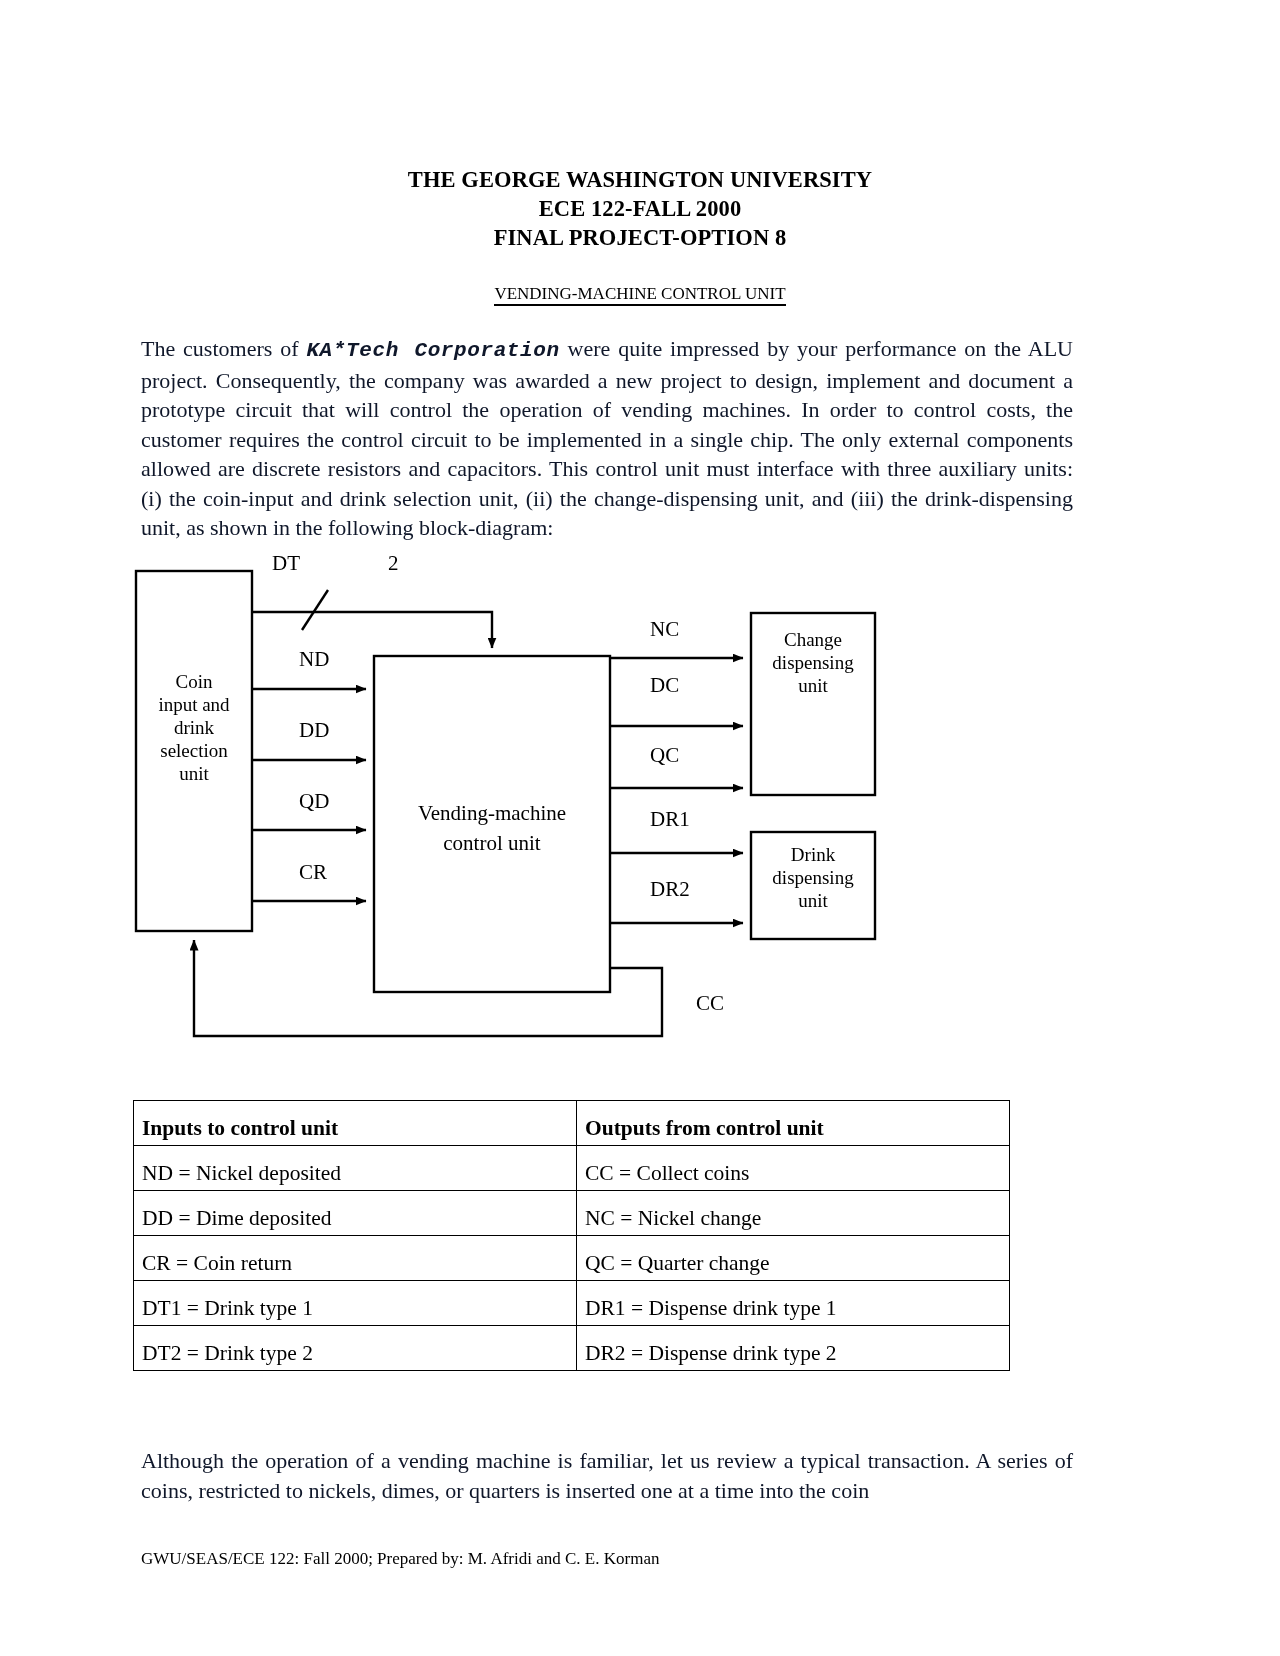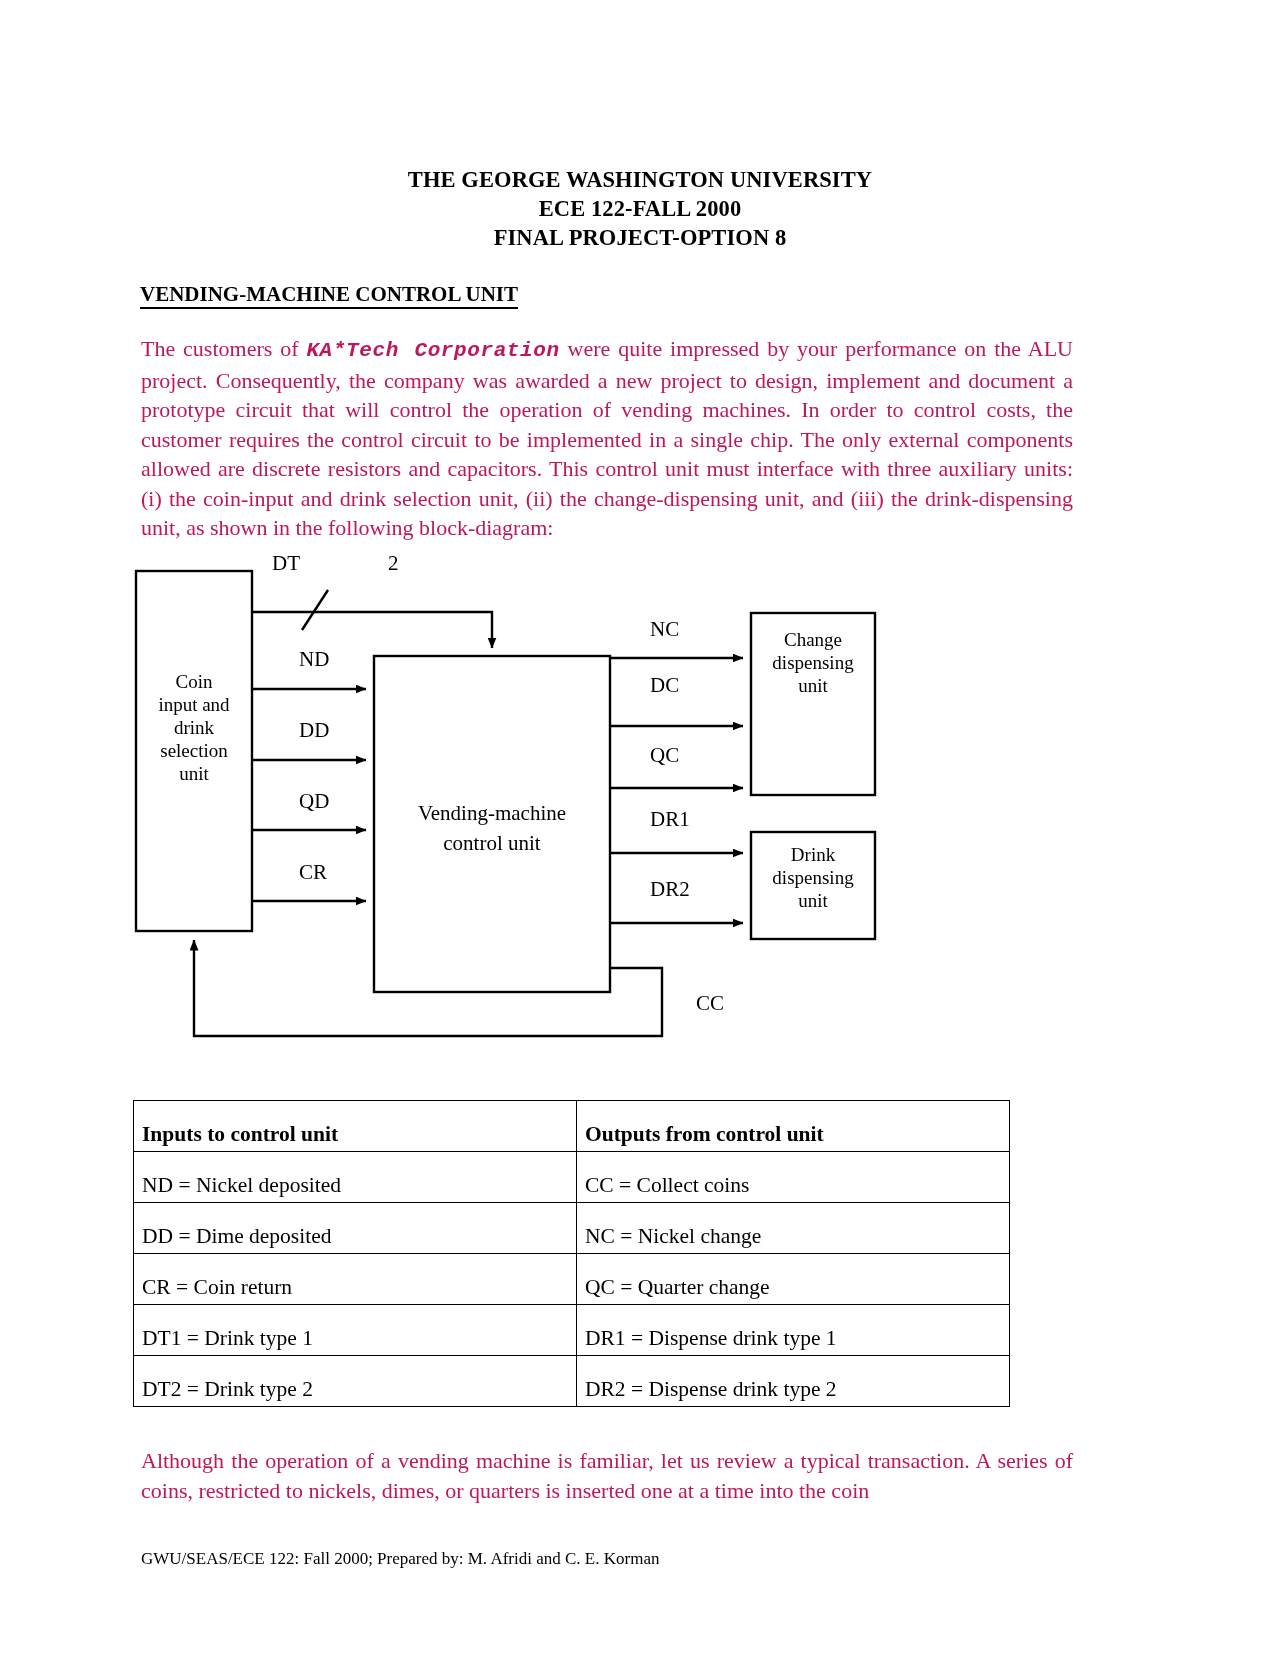--- a/index.html
+++ b/index.html
@@ -37,38 +37,38 @@
     line-height: 29px;
     letter-spacing: 0.1px;
   }
 
   
   .doc-title {
     position: absolute;
     left: 140px;
     top: 280px;
     width: 1000px;
-    text-align: left;
-    font-weight: bold;
-    font-size: 21px;
+    text-align: center;
+    font-weight: normal;
+    font-size: 17px;
     line-height: 28px;
   }
   .doc-title span {
     border-bottom: 2.5px solid #000;
     padding-bottom: 1px;
   }
 
   
   .para {
     position: absolute;
     font-size: 22px;
     line-height: 29.5px;
     text-align: justify;
     text-justify: inter-word;
-    color: #be185d;
+    color: #0f172a;
   }
   #intro-para {
     left: 141px;
     top: 334px;
     width: 932px;
   }
   #transaction-para {
     left: 141px;
     top: 1446px;
     width: 932px;
@@ -110,21 +110,21 @@
   #io-table {
     position: absolute;
     left: 133px;
     top: 1100px;
     width: 876px;
     border-collapse: collapse;
     table-layout: fixed;
   }
   #io-table td, #io-table th {
     border: 1.6px solid #000;
-    padding: 20px 8px 4px 8px;
+    padding: 14px 8px 4px 8px;
     font-size: 21.5px;
     line-height: 26px;
     text-align: left;
     font-weight: normal;
   }
   #io-table thead th {
     font-weight: bold;
     font-size: 21.5px;
   }
   #io-table col.c1 { width: 443px; }

